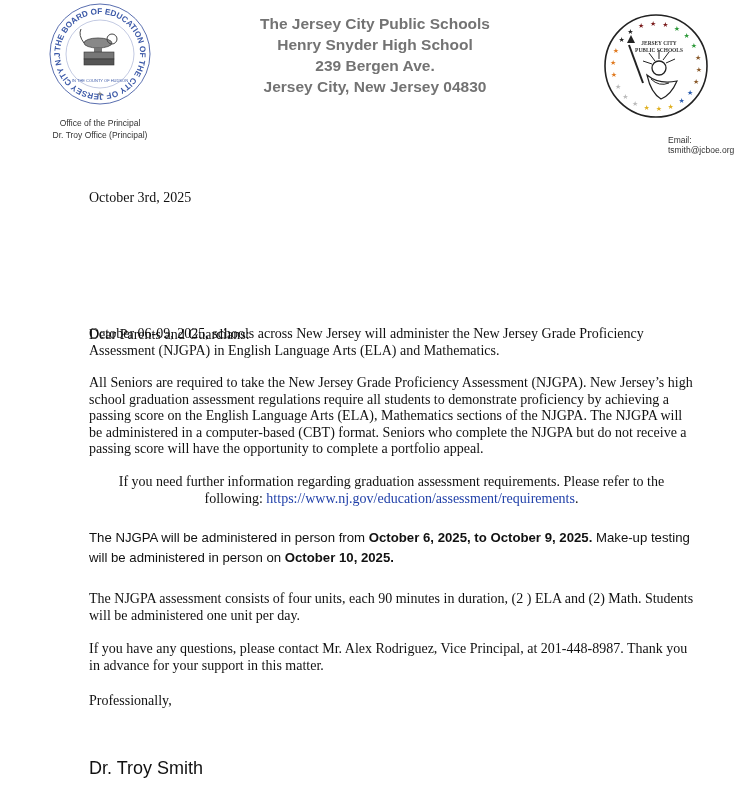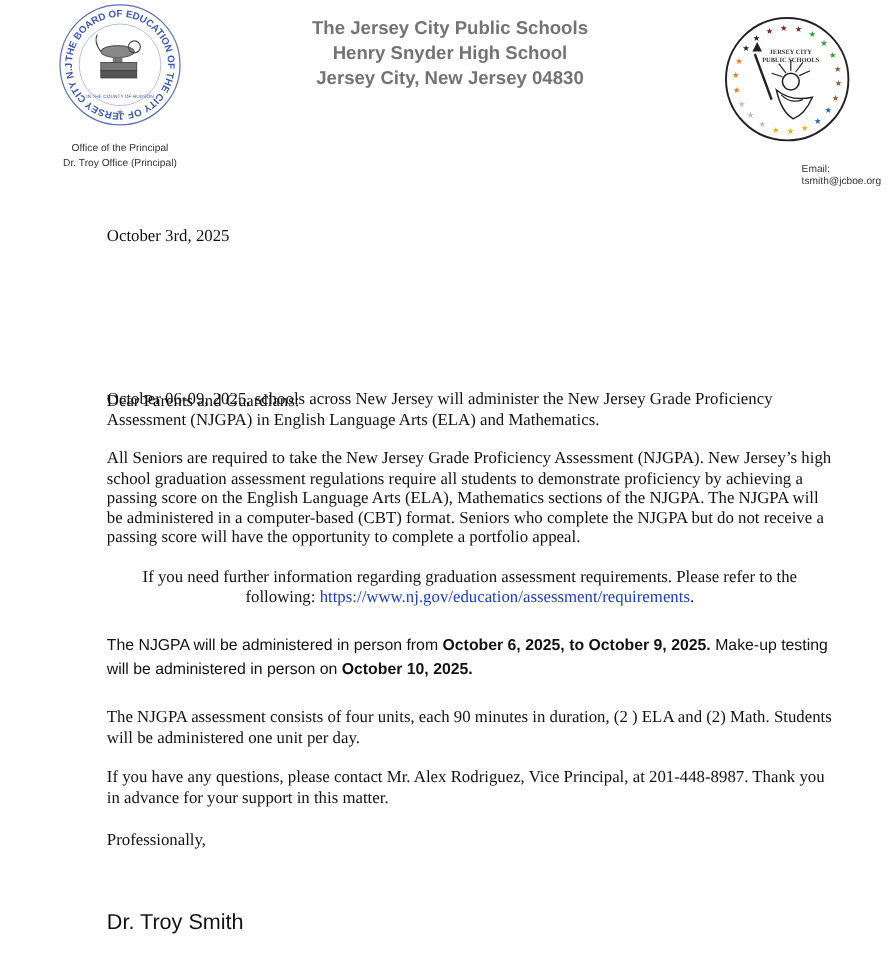--- a/index.html
+++ b/index.html
@@ -57,20 +57,21 @@
   </svg>
 </div>
 <div id="office" class="abs sans">
   <div>Office of the Principal</div>
   <div>Dr. Troy Office (Principal)</div>
 </div>
 
 <div id="letterhead" class="abs sans">
   <div>The Jersey City Public Schools</div>
   <div>Henry Snyder High School</div>
+  <div>239 Bergen Ave.</div>
   <div>Jersey City, New Jersey 04830</div>
 </div>
 
 <div id="seal-right" class="abs">
   <svg width="106" height="106" viewBox="0 0 106 106">
     <circle cx="53" cy="53" r="51" fill="#fff" stroke="#222" stroke-width="1.6"></circle>
     <g id="stars">
         <text x="38.25539427941559" y="15.106973347562707" text-anchor="middle" font-size="7" fill="#7a1b1b">★</text>
         <text x="50.23268508973831" y="12.589139274684278" text-anchor="middle" font-size="7" fill="#7a1b1b">★</text>
         <text x="62.43416729623496" y="13.547687937055834" text-anchor="middle" font-size="7" fill="#7a1b1b">★</text>

